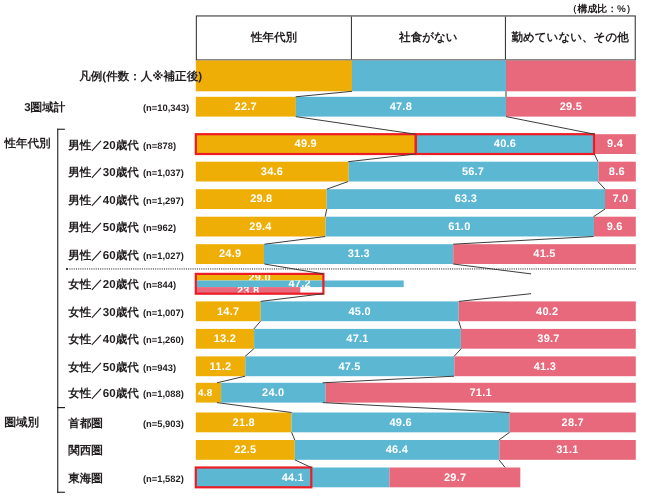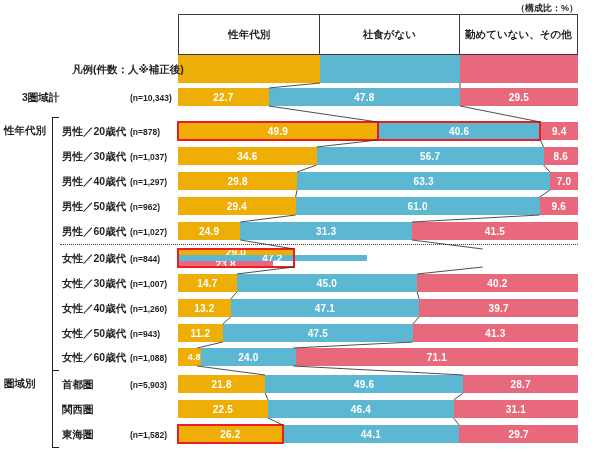--- a/index.html
+++ b/index.html
@@ -332,21 +332,21 @@
           <span class="val">11.2</span>
         </div>
         <div class="seg s1" style="width: 190px;">
           <span class="val">47.5</span>
         </div>
         <div class="seg s2" style="width: 165.2px;">
           <span class="val">41.3</span>
         </div>
       </div>
       <div class="bar-row" style="top: 348px; height: 18px;">
-        <div class="seg s0 tiny" style="width: 23px; justify-content: flex-end;">
+        <div class="seg s0 tiny" style="width: 23px;">
           <span class="val">4.8</span>
         </div>
         <div class="seg s1" style="width: 96.0961px;">
           <span class="val">24.0</span>
         </div>
         <div class="seg s2" style="width: 284.685px;">
           <span class="val">71.1</span>
         </div>
       </div>
       <div class="bar-row" style="top: 375px; height: 18px;">
@@ -365,23 +365,20 @@
           <span class="val">22.5</span>
         </div>
         <div class="seg s1" style="width: 185.6px;">
           <span class="val">46.4</span>
         </div>
         <div class="seg s2" style="width: 124.4px;">
           <span class="val">31.1</span>
         </div>
       </div>
       <div class="bar-row" style="top: 425px; height: 18px;">
-        <div class="seg s0" style="width: 104.8px;">
-          <span class="val">26.2</span>
-        </div>
         <div class="seg s1" style="width: 176.4px;">
           <span class="val">44.1</span>
         </div>
         <div class="seg s2" style="width: 118.8px;">
           <span class="val">29.7</span>
         </div>
       </div>
       <div class="hl" style="left: -1px; top: 424px; width: 106.8px; height: 20px;"></div>
     </div>
 

